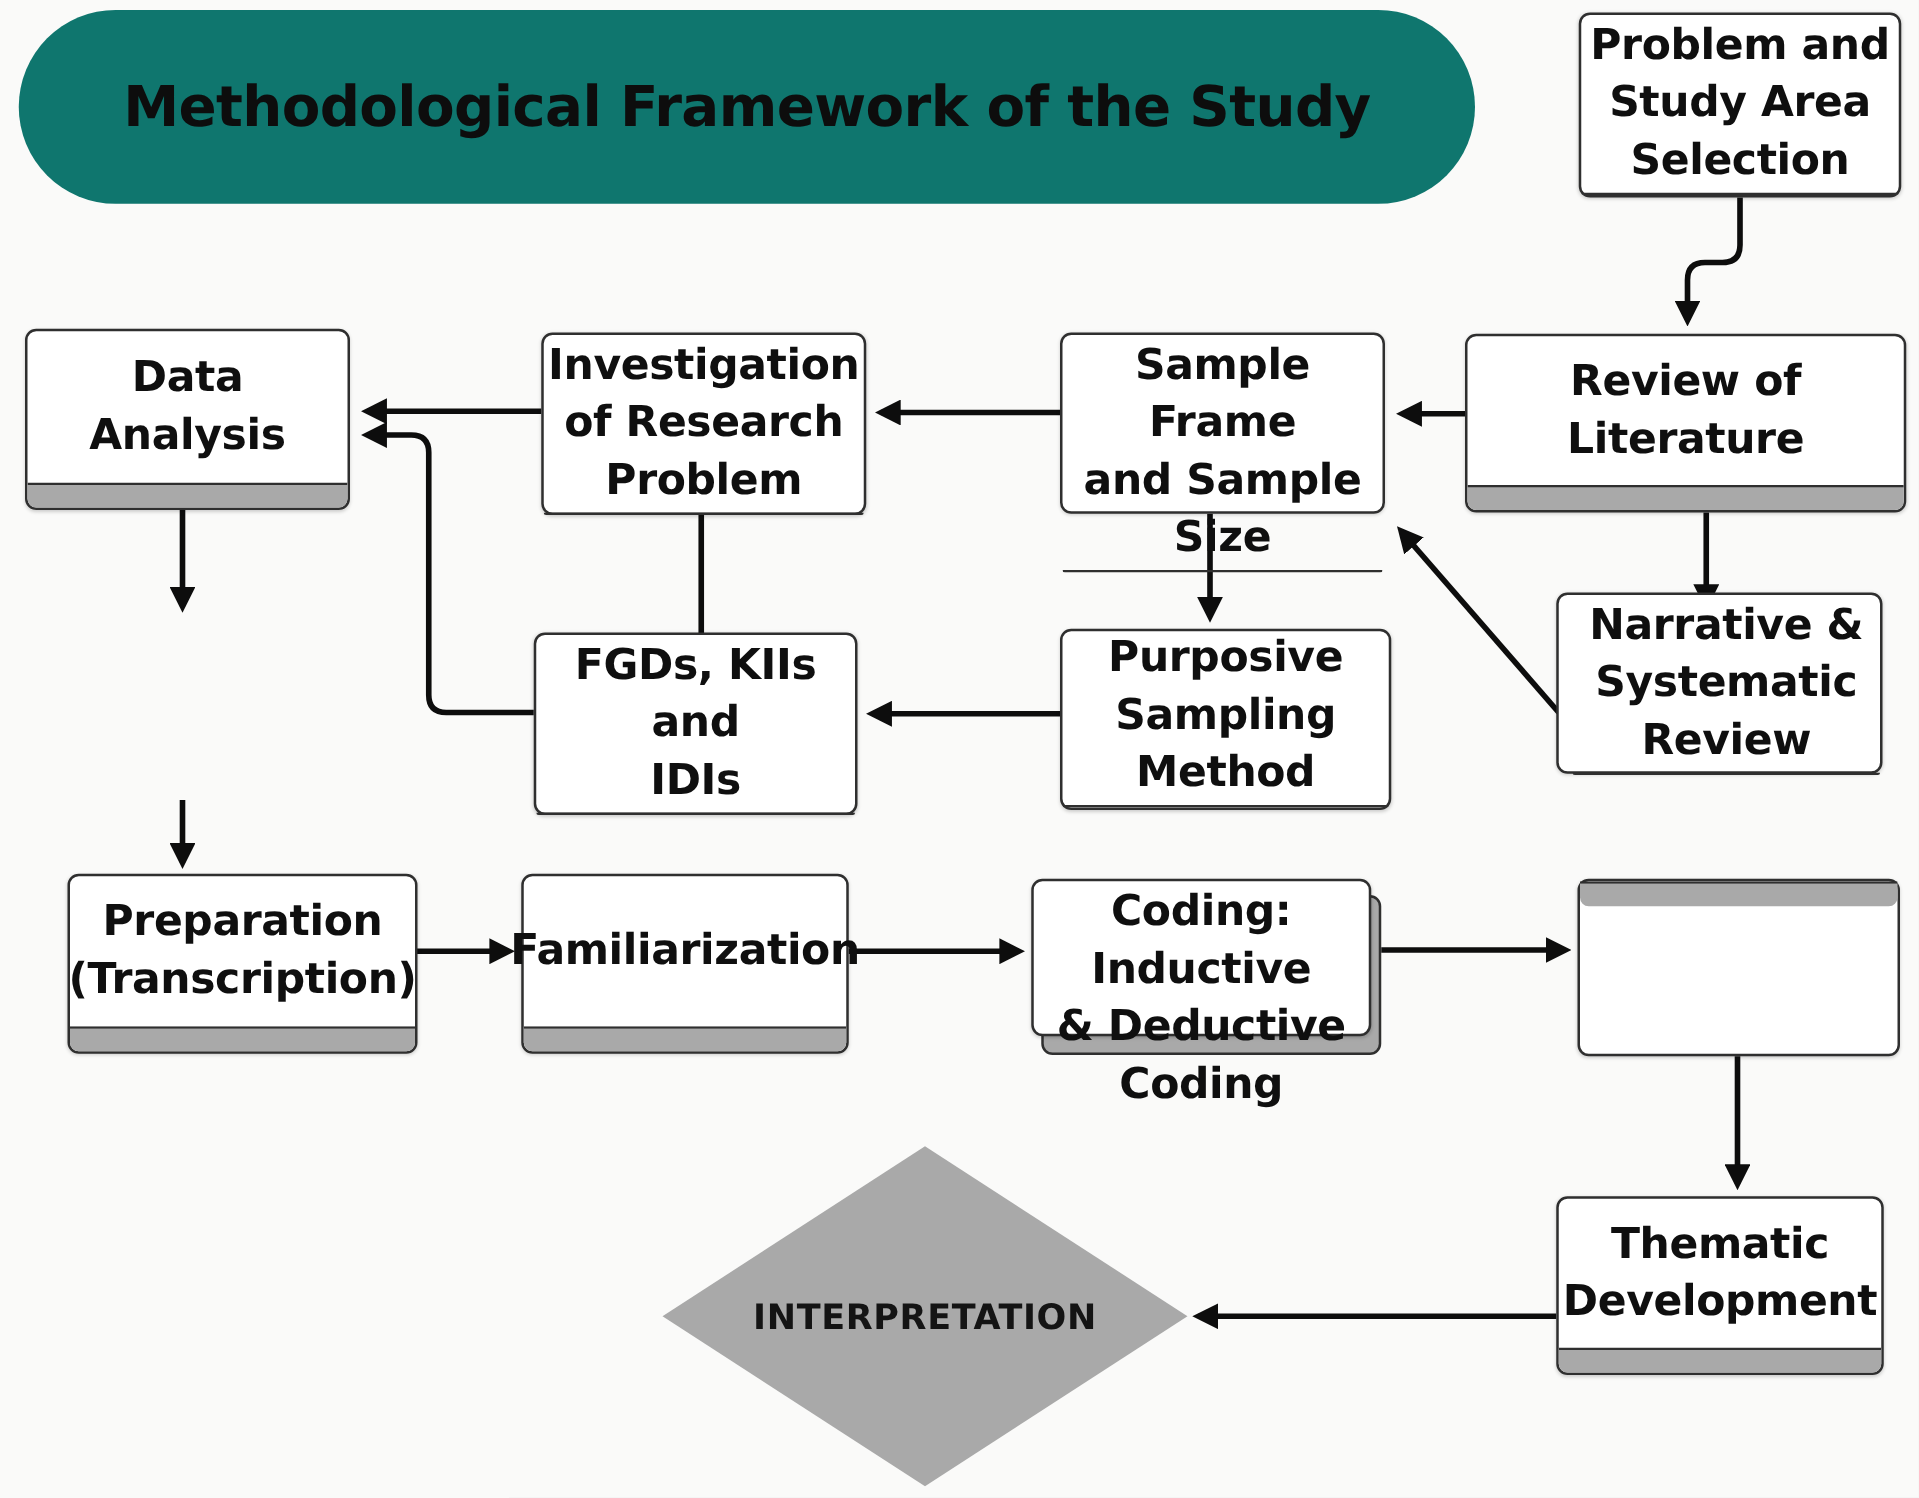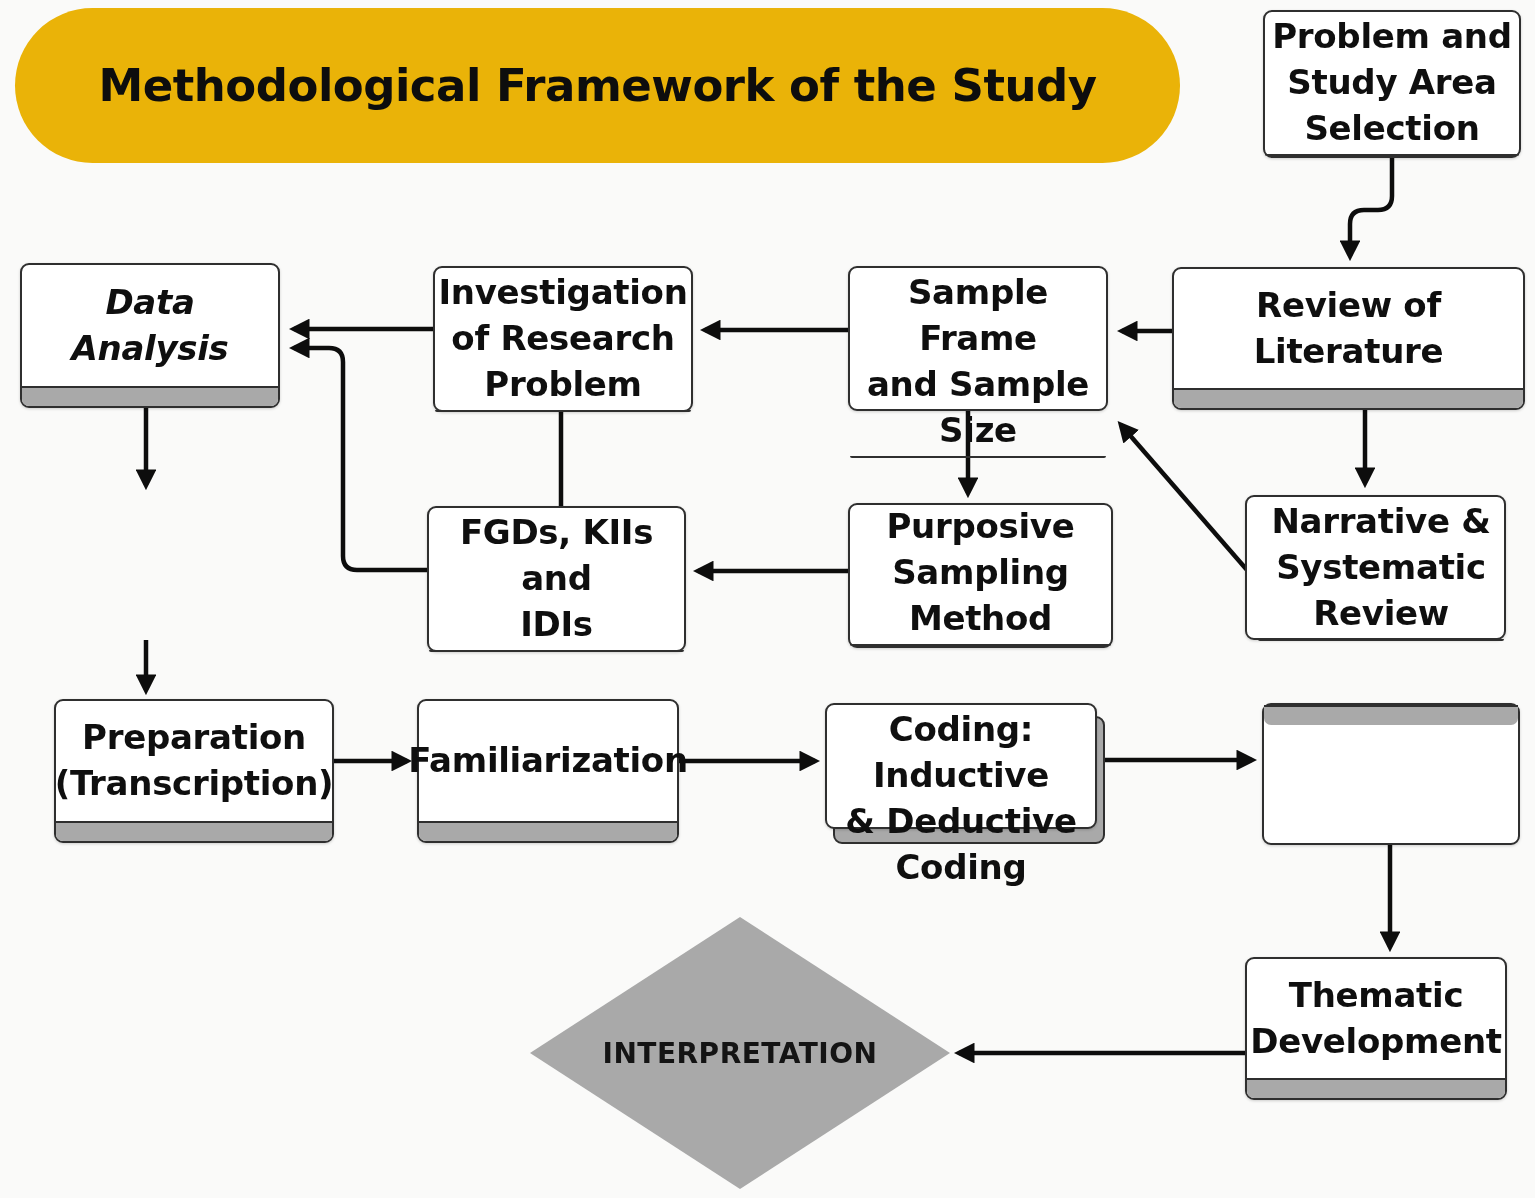--- a/index.html
+++ b/index.html
@@ -12,21 +12,21 @@
     width:1535px;height:1198px;
     background:#fafaf9;
     overflow:hidden;
   }
   #edge-layer{
     position:absolute;left:0;top:0;width:1535px;height:1198px;
     z-index:0;
   }
   .title-capsule{
     position:absolute;left:15px;top:8px;width:1165px;height:155px;
-    background:#eab308;border-radius:78px;
+    background:#0f766e;border-radius:78px;
     display:flex;align-items:center;justify-content:center;
     z-index:1;
   }
   .title-capsule .title-text{
     font-size:45px;font-weight:700;color:#0d0d0d;
     letter-spacing:-0.5px;text-align:center;
   }
   .node{
     position:absolute;box-sizing:border-box;
     background:#ffffff;border:2px solid #2f2f2f;border-radius:9px;
@@ -118,26 +118,26 @@
     <div class="strip"></div>
   </div>
 
   <div class="node" style="left:433px;top:266px;width:260px;height:146px;">
     <div class="node-label">Investigation
 of Research
 Problem</div>
     <div class="strip"></div>
   </div>
 
-  <div class="node" style="left:20px;top:263px;width:260px;height:145px;font-style:italic;">
+  <div class="node" style="left:20px;top:263px;width:260px;height:145px;">
     <div class="node-label">Data Analysis</div>
     <div class="strip"></div>
   </div>
 
-  <div class="node" style="left:1245px;top:495px;width:261px;height:145px;padding-left:11px;">
+  <div class="node" style="left:1245px;top:474px;width:261px;height:145px;padding-left:11px;">
     <div class="node-label">Narrative &amp;
 Systematic
 Review</div>
     <div class="strip"></div>
   </div>
 
   <div class="node" style="left:848px;top:503px;width:265px;height:145px;justify-content:flex-end;">
     <div class="node-label">Purposive
 Sampling Method</div>
     <div class="strip"></div>

